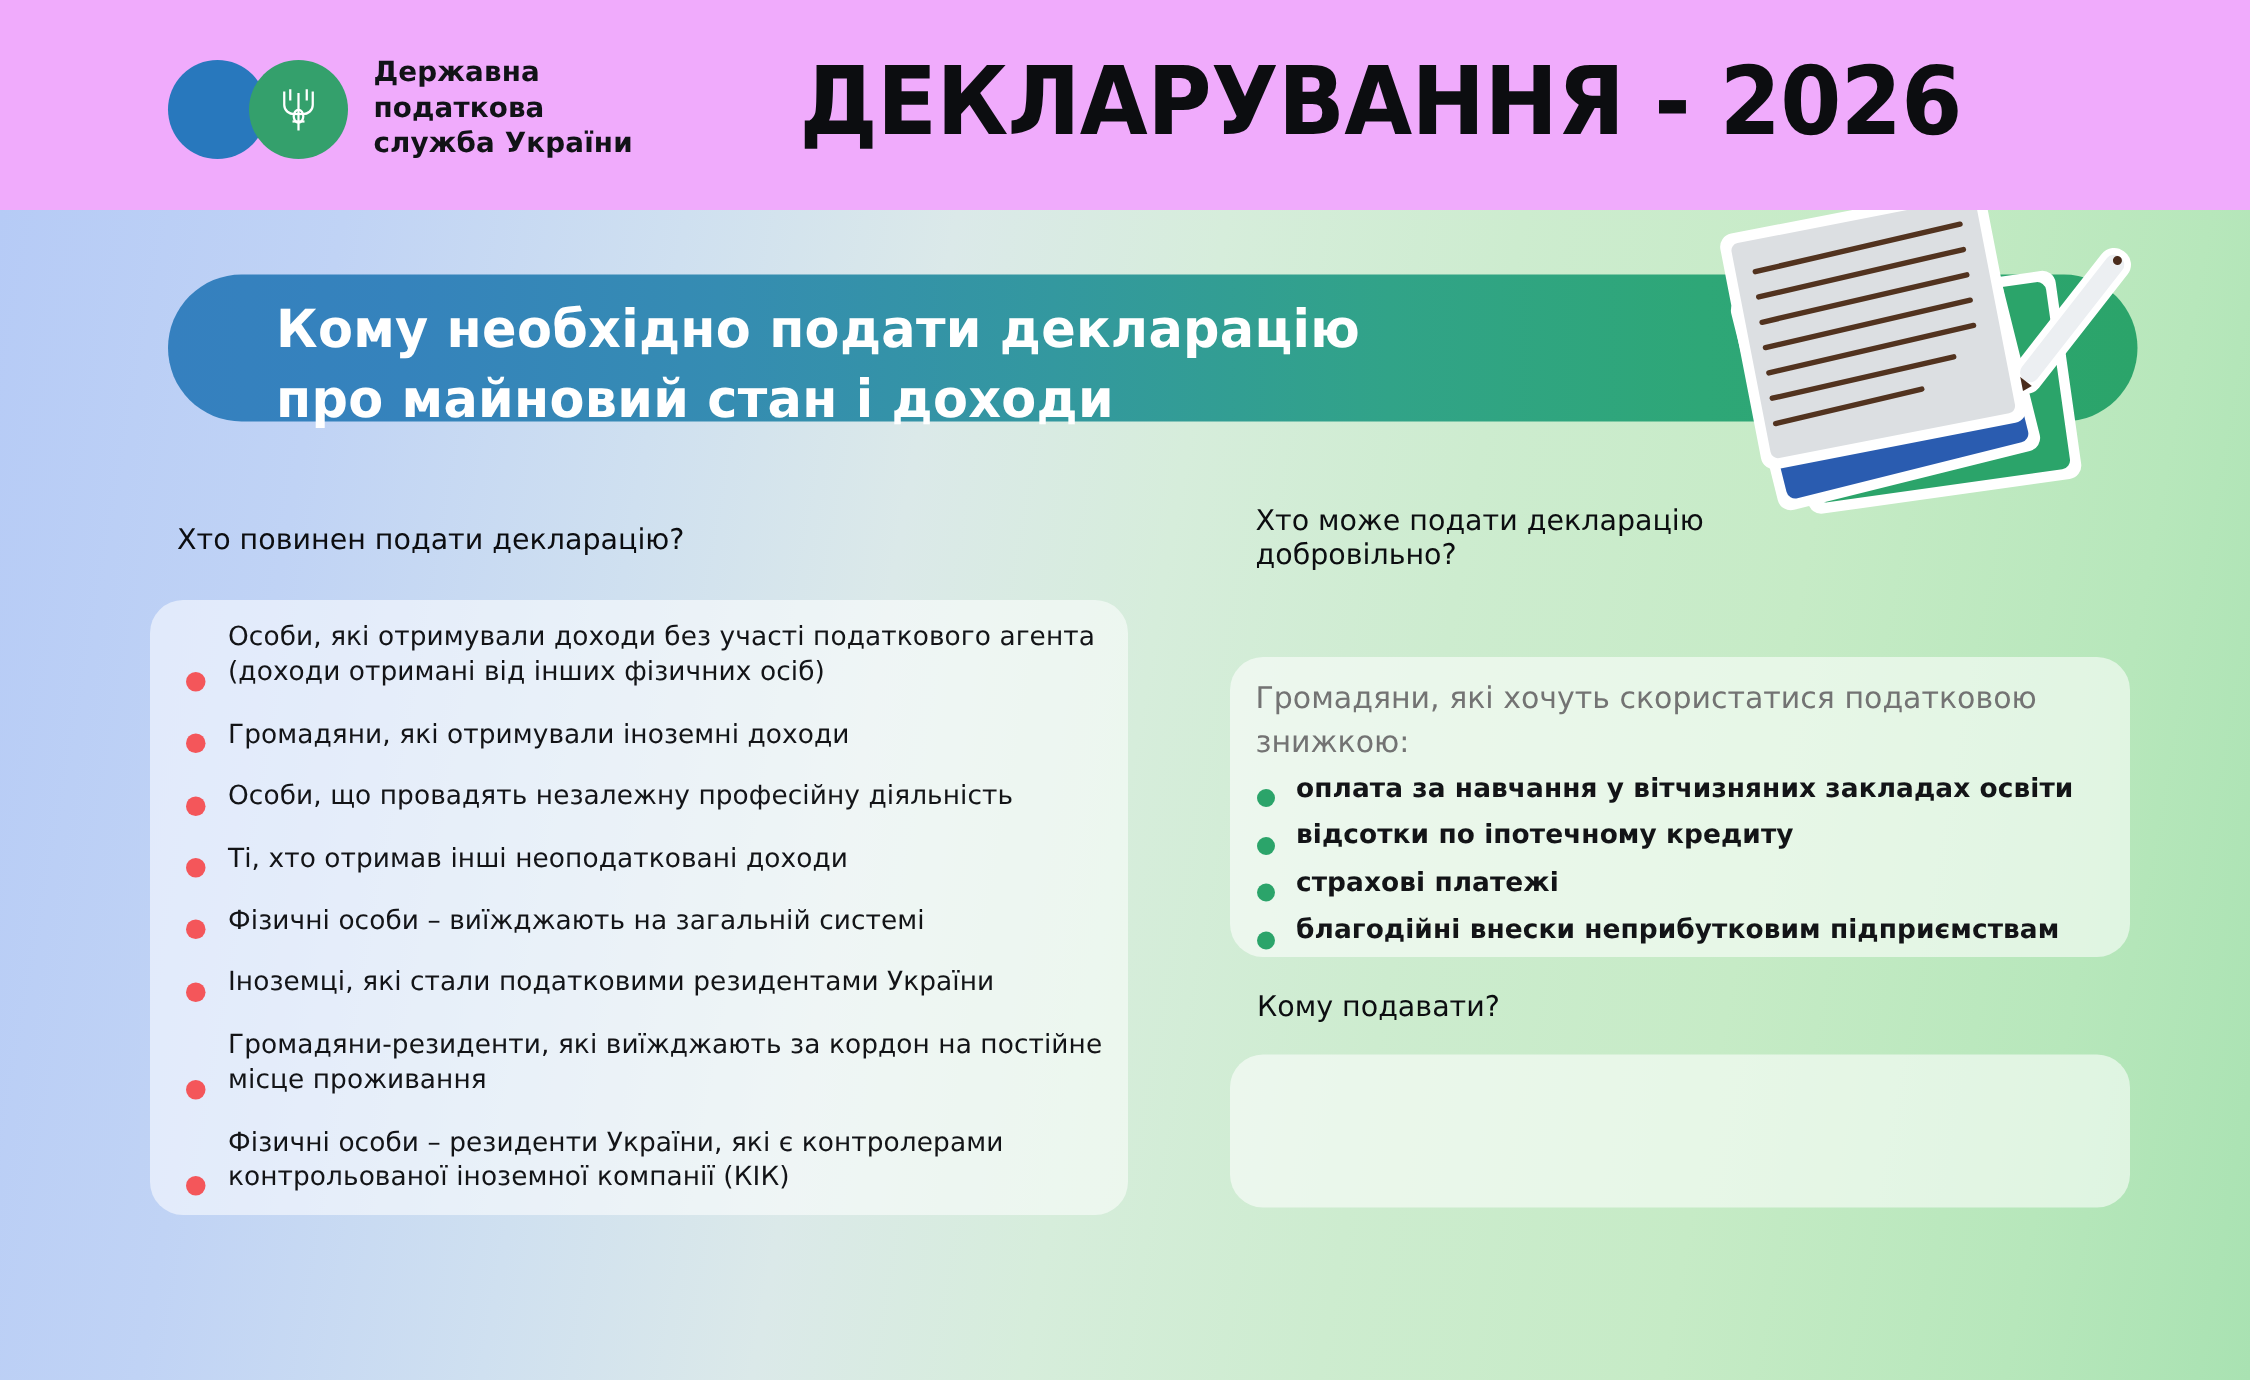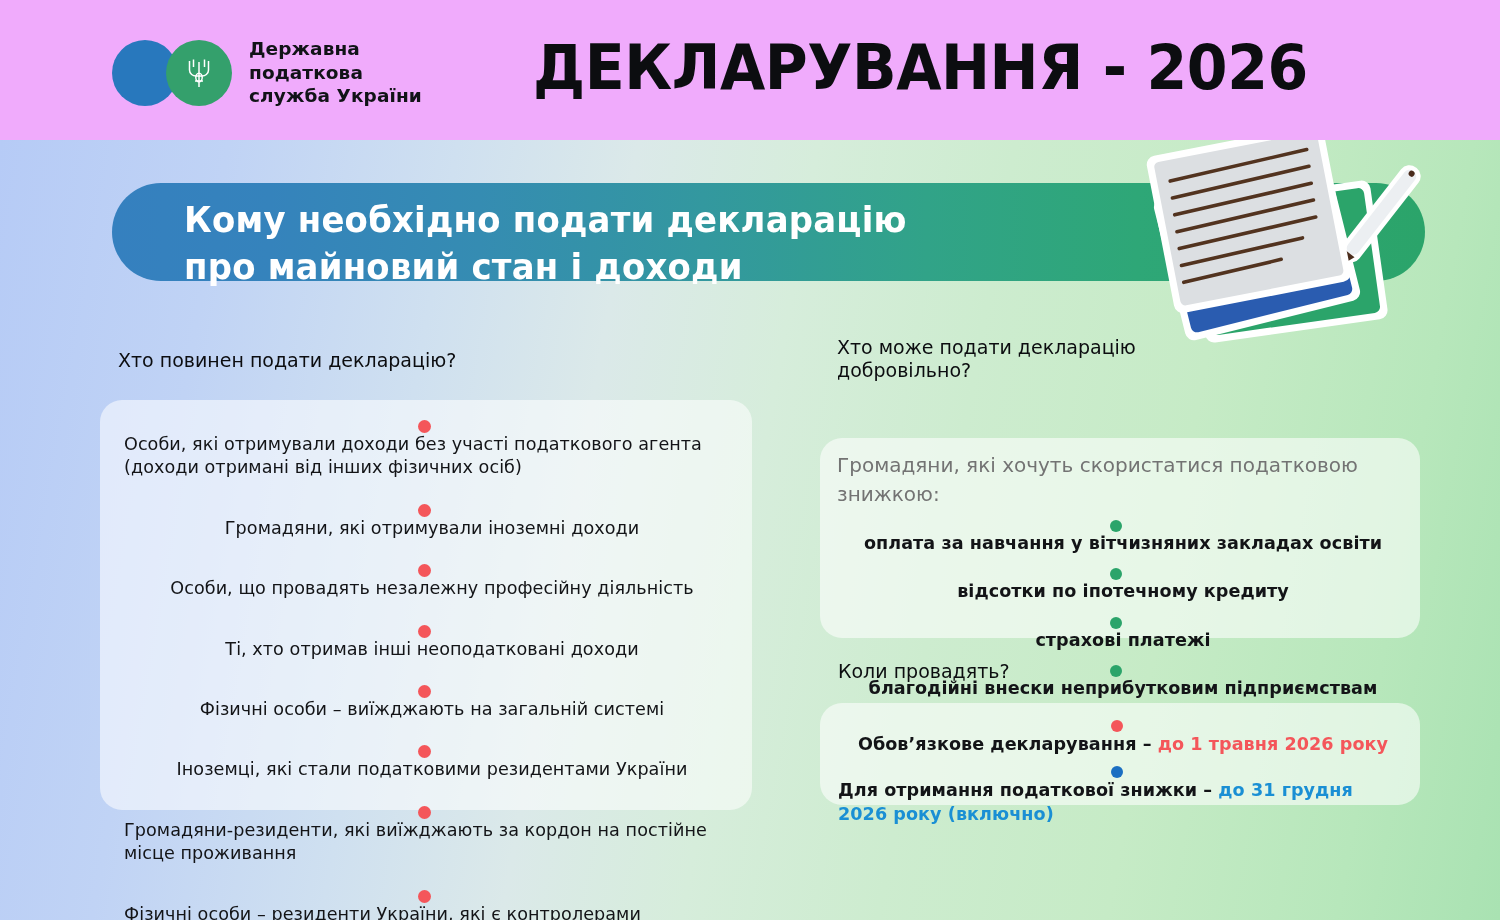--- a/index.html
+++ b/index.html
@@ -130,23 +130,22 @@
     background:rgba(255,255,255,0.58);
   }
 
   
   .list{
     position:absolute;
     z-index:3;
   }
   #list-must{ left:124px; top:414px; width:616px; }
   .li{
-    display:flex; align-items:center;
+    display:flex; align-items:flex-end;
     margin-bottom:18px;
-    flex-direction:column;
   }
   .li:last-child{ margin-bottom:0; }
   .dot{
     flex:0 0 auto;
     width:13px; height:13px; border-radius:50%;
     margin-top:6px; margin-right:15px;
   }
   .dot-red{ background:#f4565a; }
   .dot-green{ background:#2ba46a; }
   .dot-blue{ background:#1b6fc2; }
@@ -299,26 +298,16 @@
     <div class="li">
       <span class="dot dot-green"></span>
       <span class="li-text">страхові платежі</span>
     </div>
     <div class="li">
       <span class="dot dot-green"></span>
       <span class="li-text">благодійні внески неприбутковим підприємствам</span>
     </div>
   </div>
 
-  <div class="section-head" id="head-when">Коли провадять?</div>
+  <div class="section-head" id="head-when">Кому подавати?</div>
   <div class="card" id="card-when"></div>
-  <div class="list" id="list-when">
-    <div class="li">
-      <span class="dot dot-red"></span>
-      <span class="li-text"><span>Обов’язкове декларування – </span><span class="accent-red">до 1 травня 2026 року</span></span>
-    </div>
-    <div class="li">
-      <span class="dot dot-blue"></span>
-      <span class="li-text"><span>Для отримання податкової знижки – </span><span class="accent-blue">до 31 грудня 2026 року (включно)</span></span>
-    </div>
-  </div>
 
 </div>
 
 </body></html>

